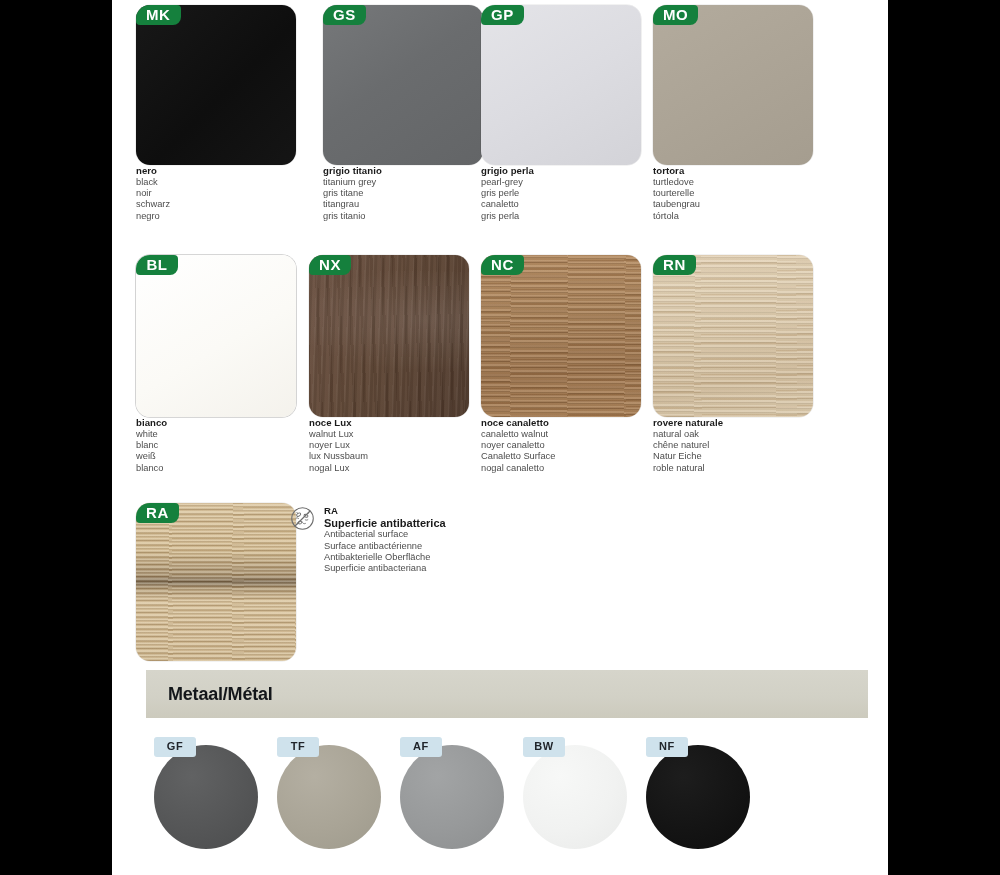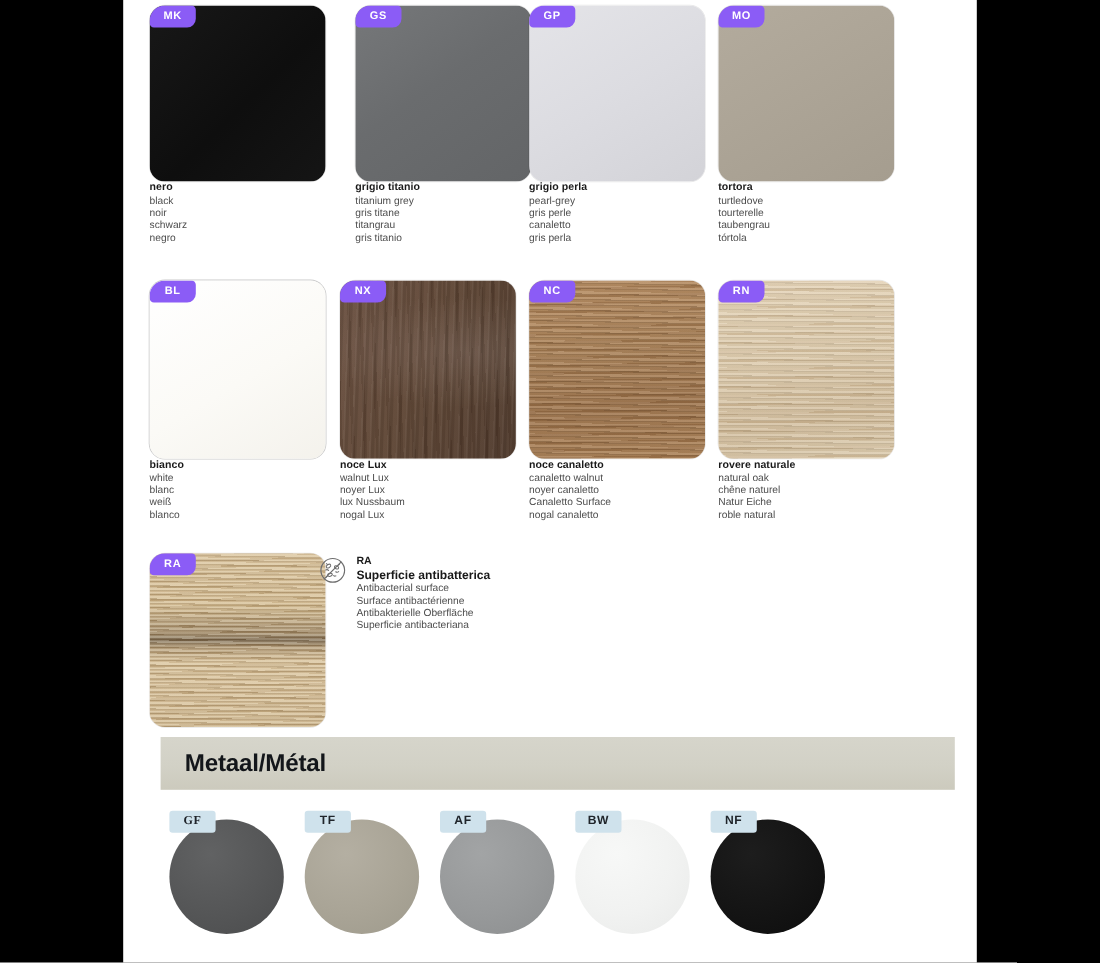--- a/index.html
+++ b/index.html
@@ -24,23 +24,23 @@
     overflow:hidden;
     box-shadow:0 0 0 0.6px rgba(0,0,0,0.10);
   }
   .swatch.tall{height:162px;}
   .fill{position:absolute;inset:0;}
 
   .badge{
     position:absolute;left:0;top:0;z-index:5;
     min-width:42px;
     padding:3px 10px 4px 10px;
-    background:#8b5cf6;
+    background:#15803d;
     color:#ffffff;
-    font-size:10px;
+    font-size:15px;
     font-weight:bold;
     letter-spacing:0.6px;
     border-radius:4px 4px 8px 4px;
     text-align:center;
     line-height:13px;
     box-sizing:border-box;
   }
   .badge.metal{
     background:#cfe2ec;
     color:#20252b;
@@ -66,21 +66,21 @@
   .ab-text .tr{font-size:9.3px;color:#4d4d4d;line-height:11.4px;}
 
   
   .metal-banner{
     position:absolute;left:34px;top:670px;width:722px;height:48px;
     background:linear-gradient(180deg,#d6d5cb 0%,#d2d1c6 55%,#cccabd 100%);
     display:flex;align-items:center;
   }
   .metal-banner .title{
     margin-left:22px;
-    font-size:22px;font-weight:bold;color:#13161a;
+    font-size:18px;font-weight:bold;color:#13161a;
     letter-spacing:-0.2px;
   }
   .metal-row{position:absolute;left:0;top:735px;width:776px;height:130px;}
   .metal-cell{position:absolute;top:0;}
   .circle{
     position:absolute;left:14px;top:10px;
     width:104px;height:104px;border-radius:50%;
   }
 </style>
 </head>
@@ -274,21 +274,21 @@
   </div>
 
   <div class="metal-banner">
     <div class="title">Metaal/Métal</div>
   </div>
 
   <div class="metal-row">
 
     <div class="metal-cell" style="left:28px;">
       <div class="circle" style="background:radial-gradient(circle at 36% 30%,#616263 0%,#555657 55%,#4b4c4d 100%);"></div>
-      <div class="badge metal" style="position:absolute;left:14px;top:2px;font-family:Liberation Serif, serif;">GF</div>
+      <div class="badge metal" style="position:absolute;left:14px;top:2px;">GF</div>
     </div>
 
     <div class="metal-cell" style="left:151px;">
       <div class="circle" style="background:radial-gradient(circle at 36% 30%,#b4afa2 0%,#a9a496 55%,#9e9a8c 100%);"></div>
       <div class="badge metal" style="position:absolute;left:14px;top:2px;">TF</div>
     </div>
 
     <div class="metal-cell" style="left:274px;">
       <div class="circle" style="background:radial-gradient(circle at 36% 30%,#a2a4a5 0%,#97999a 55%,#8c8e8f 100%);"></div>
       <div class="badge metal" style="position:absolute;left:14px;top:2px;">AF</div>

